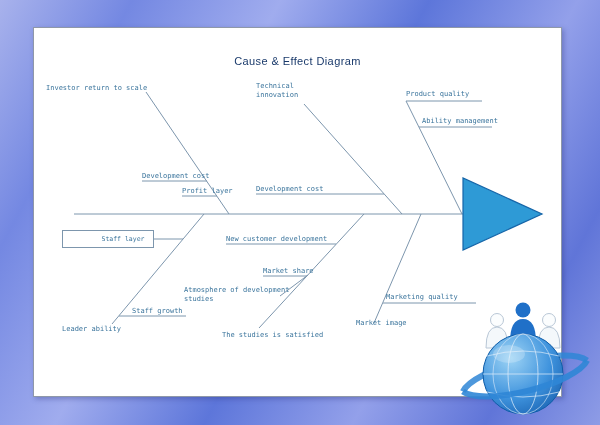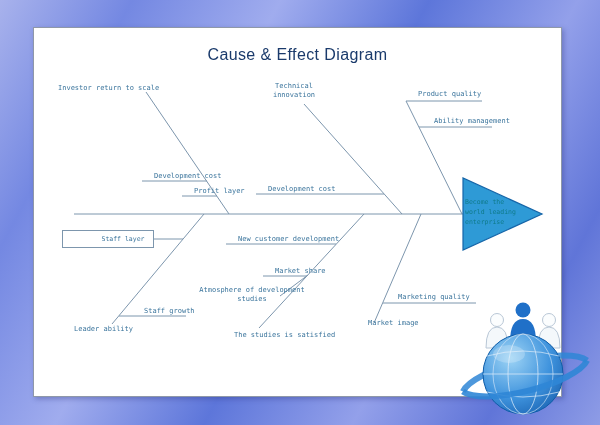--- a/index.html
+++ b/index.html
@@ -6,33 +6,33 @@
   .page{
     position:relative;width:600px;height:425px;overflow:hidden;
     background:linear-gradient(118deg,#a8b2ec 0%,#7488e2 16%,#a0acee 34%,#5d76da 52%,#93a0ea 70%,#6075d8 86%,#8e9ce6 100%);
     font-family:"DejaVu Sans Mono",monospace;
   }
   .canvas{
     position:absolute;left:33px;top:27px;width:527px;height:368px;
     background:#ffffff;border:1px solid #8f98a8;box-shadow:2px 2px 5px rgba(40,50,120,.35);
   }
   .title{
-    position:absolute;left:0;top:18px;width:100%;text-align:center;
-    font-family:"Liberation Sans",sans-serif;font-size:16px;letter-spacing:.4px;
+    position:absolute;left:0;top:27px;width:100%;text-align:center;
+    font-family:"Liberation Sans",sans-serif;font-size:11px;letter-spacing:.4px;
     color:#1a3a6b;
   }
   .bones{position:absolute;left:0;top:0;width:527px;height:368px;pointer-events:none;}
   .bones line{stroke:#7d96ad;stroke-width:1;}
   .bones polygon{stroke:#1565a8;stroke-width:1.2;}
   .lbl{
     position:absolute;font:7px/1.35 "DejaVu Sans Mono",monospace;
-    color:#3a749c;white-space:nowrap;margin-left:12px;
+    color:#3a749c;white-space:nowrap;
   }
   .lbl.wrap{white-space:normal;}
-  .lbl.center{text-align:center;}
+  .lbl.center{}
   .staffbox{
     position:absolute;left:28px;top:202px;width:60px;height:16px;
     border:1px solid #7d96ad;display:flex;align-items:center;justify-content:center;
     font:6.5px "DejaVu Sans Mono",monospace;color:#3a749c;background:#fff;padding-left:30px;
   }
   .effect-text{
     position:absolute;left:431px;top:169px;width:58px;
     font:6.5px/1.55 "DejaVu Sans Mono",monospace;color:#0f7b8a;white-space:normal;
   }
   .globe{position:absolute;left:455px;top:290px;width:140px;height:132px;}
@@ -82,21 +82,20 @@
 
     <div class="lbl" style="left:98px;top:279px">Staff growth</div>
     <div class="lbl" style="left:28px;top:297px">Leader ability</div>
     <div class="lbl wrap center" style="left:150px;top:258px;width:112px">Atmosphere of development studies</div>
     <div class="lbl" style="left:192px;top:207px">New customer development</div>
     <div class="lbl" style="left:229px;top:239px">Market share</div>
     <div class="lbl" style="left:188px;top:303px">The studies is satisfied</div>
     <div class="lbl" style="left:322px;top:291px">Market image</div>
     <div class="lbl" style="left:352px;top:265px">Marketing quality</div>
 
-    <div class="effect-text">Become the world leading enterprise</div>
 
   </div>
 
   <svg class="globe" viewBox="0 0 140 132">
     <defs>
       <radialGradient id="gblue" cx="0.35" cy="0.3" r="0.9">
         <stop offset="0%" stop-color="#9ed4f5"></stop>
         <stop offset="55%" stop-color="#3f93dd"></stop>
         <stop offset="100%" stop-color="#1158a8"></stop>
       </radialGradient>

